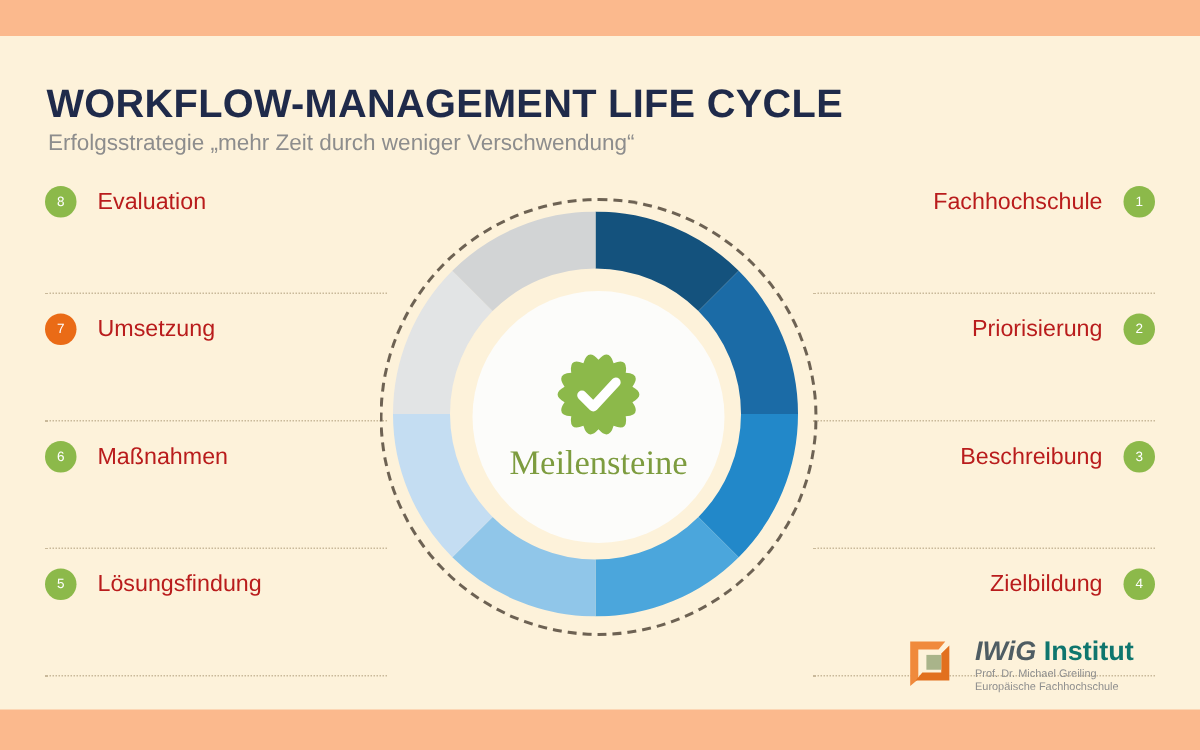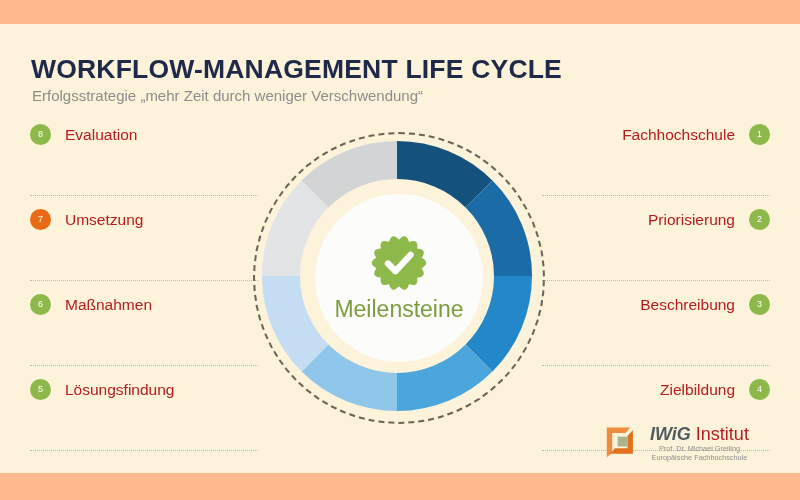--- a/index.html
+++ b/index.html
@@ -121,20 +121,21 @@
     left: 62px;
     top: 62px;
     width: 168px;
     height: 168px;
     border-radius: 50%;
     background: #fcfcfa;
     display: flex;
     flex-direction: column;
     align-items: center;
     justify-content: center;
+    font-family: Liberation Serif, serif;
   }
   .seal {
     width: 58px;
     height: 58px;
     margin-bottom: 4px;
   }
   .center-label {
     font-size: 23px;
     color: #7d9c3f;
     white-space: nowrap;
@@ -150,27 +151,26 @@
     gap: 9px;
   }
   .logo-mark { width: 36px; height: 36px; flex: 0 0 auto; }
   .logo-text { padding-top: 1px; }
   .logo-line1 {
     font-size: 18px;
     white-space: nowrap;
     line-height: 19px;
   }
   .logo-iwig { color: #4f5d63; font-style: italic; font-weight: bold; }
-  .logo-inst { color: #b91c1c; font-weight: normal; }
+  .logo-inst { color: #0f766e; font-weight: bold; }
   .logo-line2, .logo-line3 {
     font-size: 7.3px;
     color: #8e8e8e;
     white-space: nowrap;
     line-height: 9px;
-    text-align: center;
   }
 </style>
 </head>
 <body>
 
 <div id="canvas">
 
   <div class="bar-top"></div>
   <div class="bar-bottom"></div>
 

